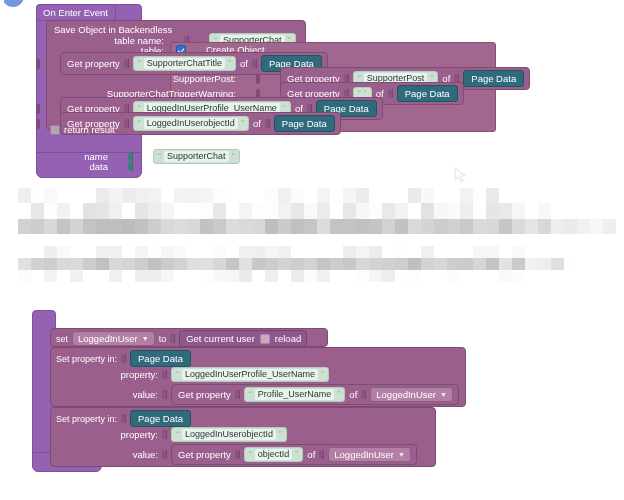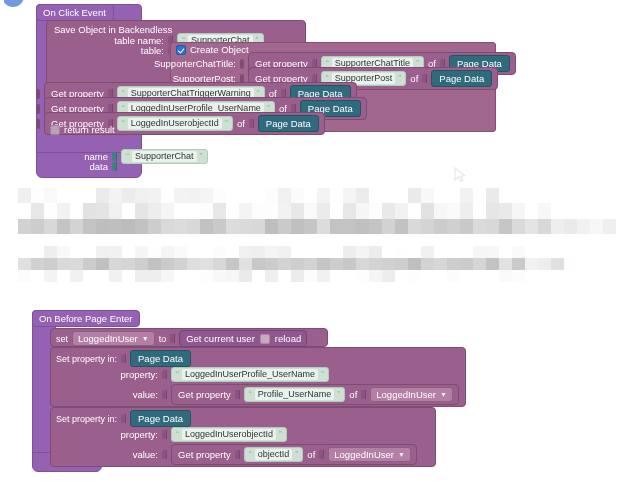--- a/index.html
+++ b/index.html
@@ -110,21 +110,21 @@
     box-shadow:inset -1px 0 0 rgba(0,0,0,.15);
   }
   .notch-l{
     width:4px;height:10px;display:inline-block;
     background:#7f4a74;border-radius:2px;
   }
   .lbl{
     color:#ffffff;font-size:9.5px;line-height:11px;
     white-space:nowrap;text-align:right;
   }
-  .row{display:flex;align-items:center;gap:4px;}
+  .row{display:flex;align-items:center;gap:20px;}
   .cbx{
     width:8px;height:8px;border-radius:2px;
     background:#2f6fd0;border:1px solid #2459a8;
     display:inline-block;position:relative;
   }
   .cbx::after{
     content:"";position:absolute;left:2px;top:1px;
     width:3px;height:5px;border:solid #fff;border-width:0 1.2px 1.2px 0;
     transform:rotate(40deg);
   }
@@ -158,21 +158,21 @@
 
   <div style="position:absolute;left:4px;top:0px;width:22px;height:8px;overflow:hidden;">
     <div class="blue-arc"></div>
   </div>
 
   <div class="blk" style="left:36px;top:4px;width:270px;height:172px;">
 
     <div class="body-purple" style="position:absolute;left:0;top:0;width:104px;height:168px;"></div>
     <div class="body-purple" style="position:absolute;left:0;top:148px;width:104px;height:24px;border-radius:0 0 6px 6px;"></div>
 
-    <div class="hdr" style="position:absolute;left:0;top:0;">On Click Event</div>
+    <div class="hdr" style="position:absolute;left:0;top:0;">On Enter Event</div>
 
     <div class="body-mauve" style="position:absolute;left:10px;top:16px;width:258px;height:108px;">
       <div style="position:absolute;left:7px;top:3px;font-size:9.5px;line-height:11px;color:#fff;white-space:nowrap;">Save Object in Backendless</div>
     </div>
 
     <div class="row" style="position:absolute;left:60px;top:29px;">
       <span class="lbl" style="width:68px;">table name:</span>
       <span class="notch"></span>
       <span class="chip">
         <span class="q">“</span>
@@ -188,21 +188,20 @@
 
     <div class="body-mauve2" style="position:absolute;left:134px;top:38px;width:324px;height:88px;"></div>
     <div class="row" style="position:absolute;left:140px;top:40px;">
       <span class="cbx"></span>
       <span style="color:#fff;font-size:9.5px;line-height:11px;">Create Object</span>
     </div>
 
     <div style="position:absolute;left:0px;top:48px;">
 
       <div class="row" style="position:absolute;left:0px;top:0px;">
-        <span class="lbl" style="width:200px;">SupporterChatTitle:</span>
         <span class="notch-l"></span>
         <span class="getprop">
           <span>Get property</span>
           <span class="notch"></span>
           <span class="chip">
             <span class="q">“</span>
             <span class="v">SupporterChatTitle</span>
             <span class="q">”</span>
           </span>
           <span>of</span>
@@ -222,27 +221,27 @@
             <span class="v">SupporterPost</span>
             <span class="q">”</span>
           </span>
           <span>of</span>
           <span class="notch"></span>
           <span class="teal">Page Data</span>
         </span>
       </div>
 
       <div class="row" style="position:absolute;left:0px;top:30px;">
+        <span class="lbl" style="width:200px;">SupporterChatTriggerWarning:</span>
         <span class="notch-l"></span>
         <span class="getprop">
           <span>Get property</span>
           <span class="notch"></span>
           <span class="chip">
             <span class="q">“</span>
-            <span class="v">SupporterChatTriggerWarning</span>
             <span class="q">”</span>
           </span>
           <span>of</span>
           <span class="notch"></span>
           <span class="teal">Page Data</span>
         </span>
       </div>
 
       <div class="row" style="position:absolute;left:0px;top:45px;">
         <span class="notch-l"></span>
@@ -580,21 +579,20 @@
 
   <svg class="cursor-mark" style="left:452px;top:166px;" viewBox="0 0 18 18">
     <path d="M3 2 L3 14 L6.5 10.8 L8.8 15.4 L10.9 14.4 L8.6 10 L13 9.8 Z" fill="none" stroke="#b9b9b9" stroke-width="1.1"></path>
   </svg>
 
   <div class="blk" style="left:32px;top:310px;width:380px;height:160px;">
 
     <div class="body-purple" style="position:absolute;left:0;top:0;width:22px;height:156px;"></div>
     <div class="body-purple" style="position:absolute;left:0;top:142px;width:68px;height:18px;border-radius:0 0 6px 6px;"></div>
 
-    <div class="hdr" style="position:absolute;left:0;top:0;">On Before Page Enter</div>
 
     <div class="body-mauve" style="position:absolute;left:18px;top:18px;width:276px;height:17px;"></div>
     <div class="row" style="position:absolute;left:24px;top:20px;gap:4px;">
       <span style="color:#fff;">set</span>
       <span class="dd">
         <span>LoggedInUser</span>
         <span class="car">▼</span>
       </span>
       <span style="color:#fff;">to</span>
       <span class="notch"></span>

